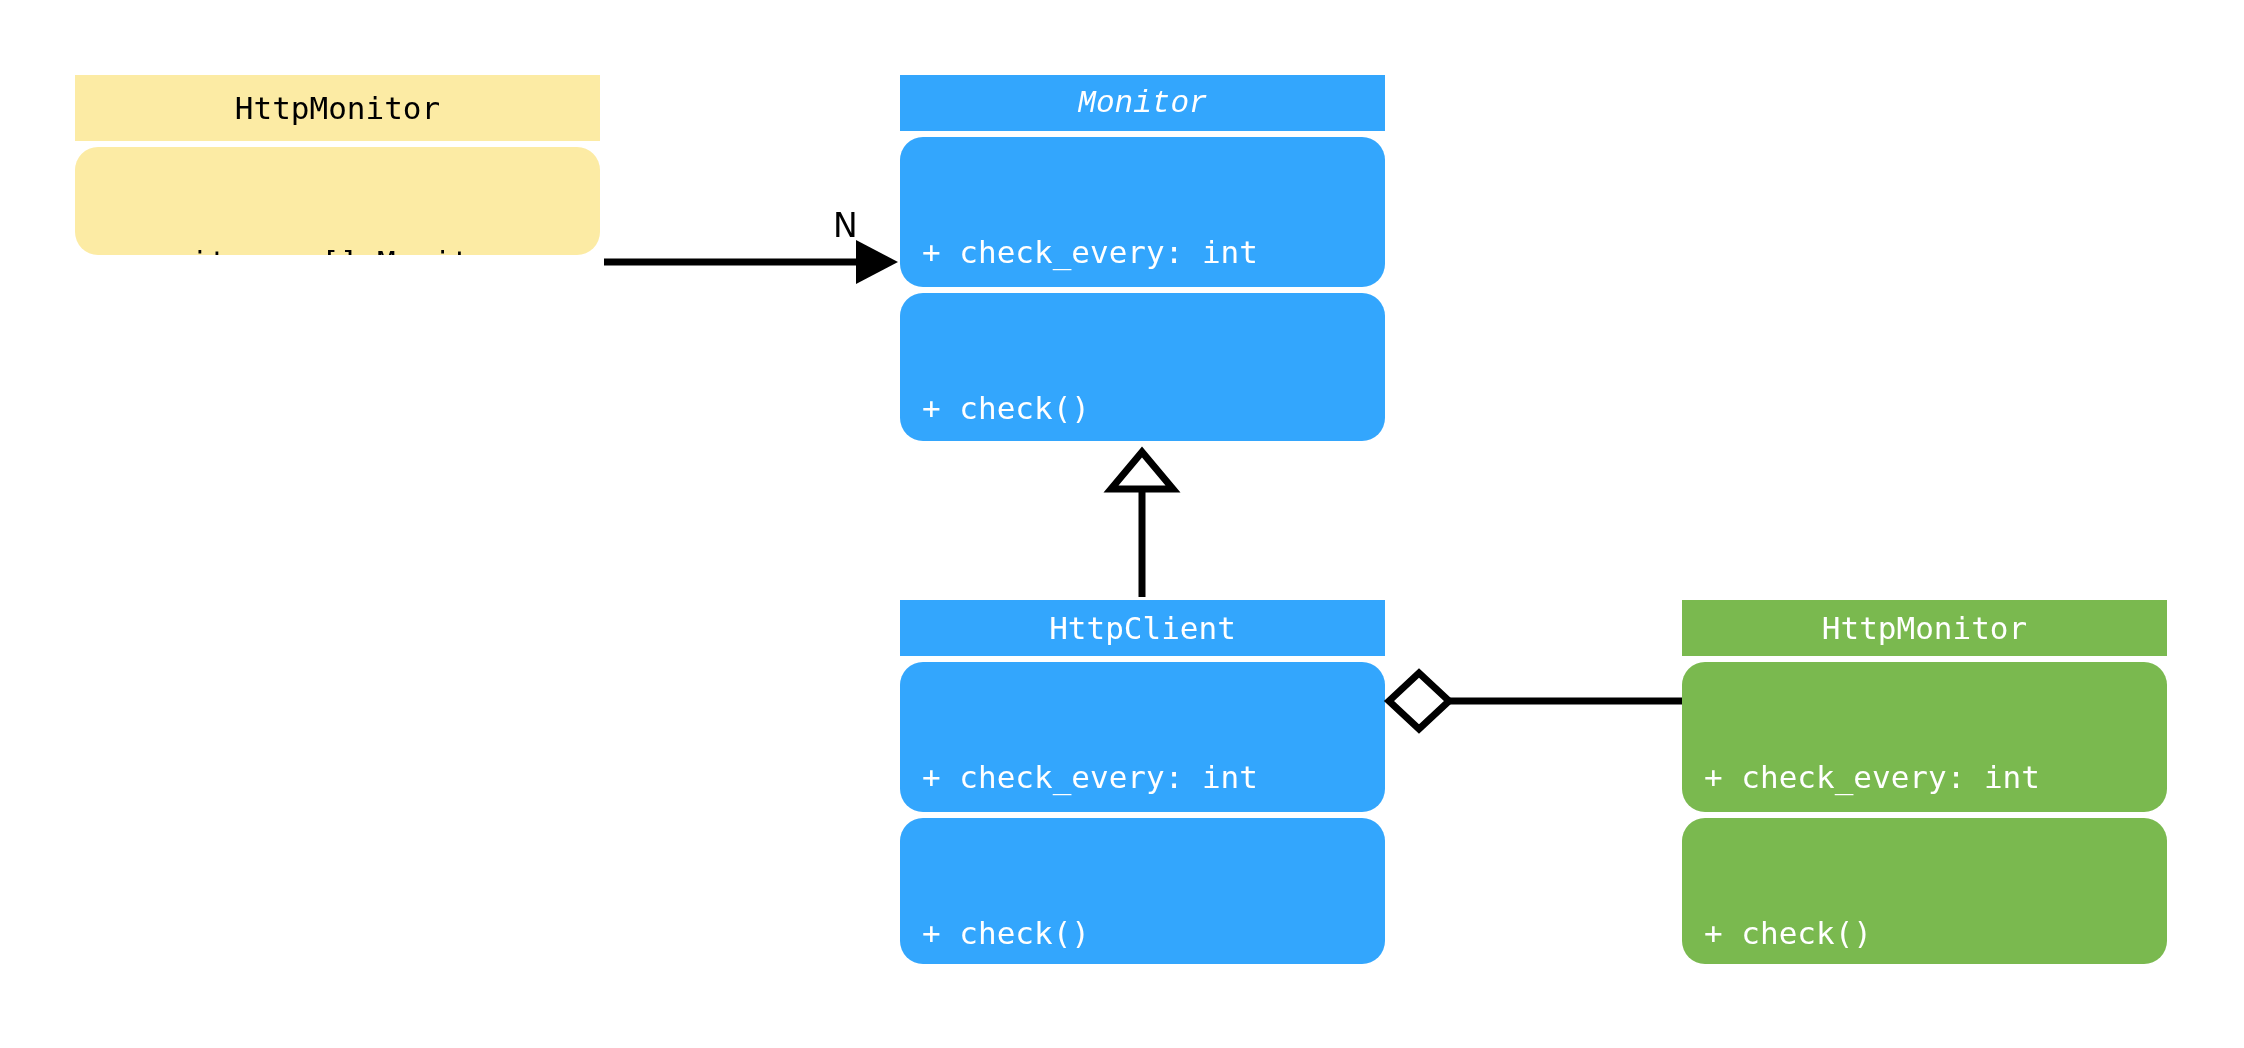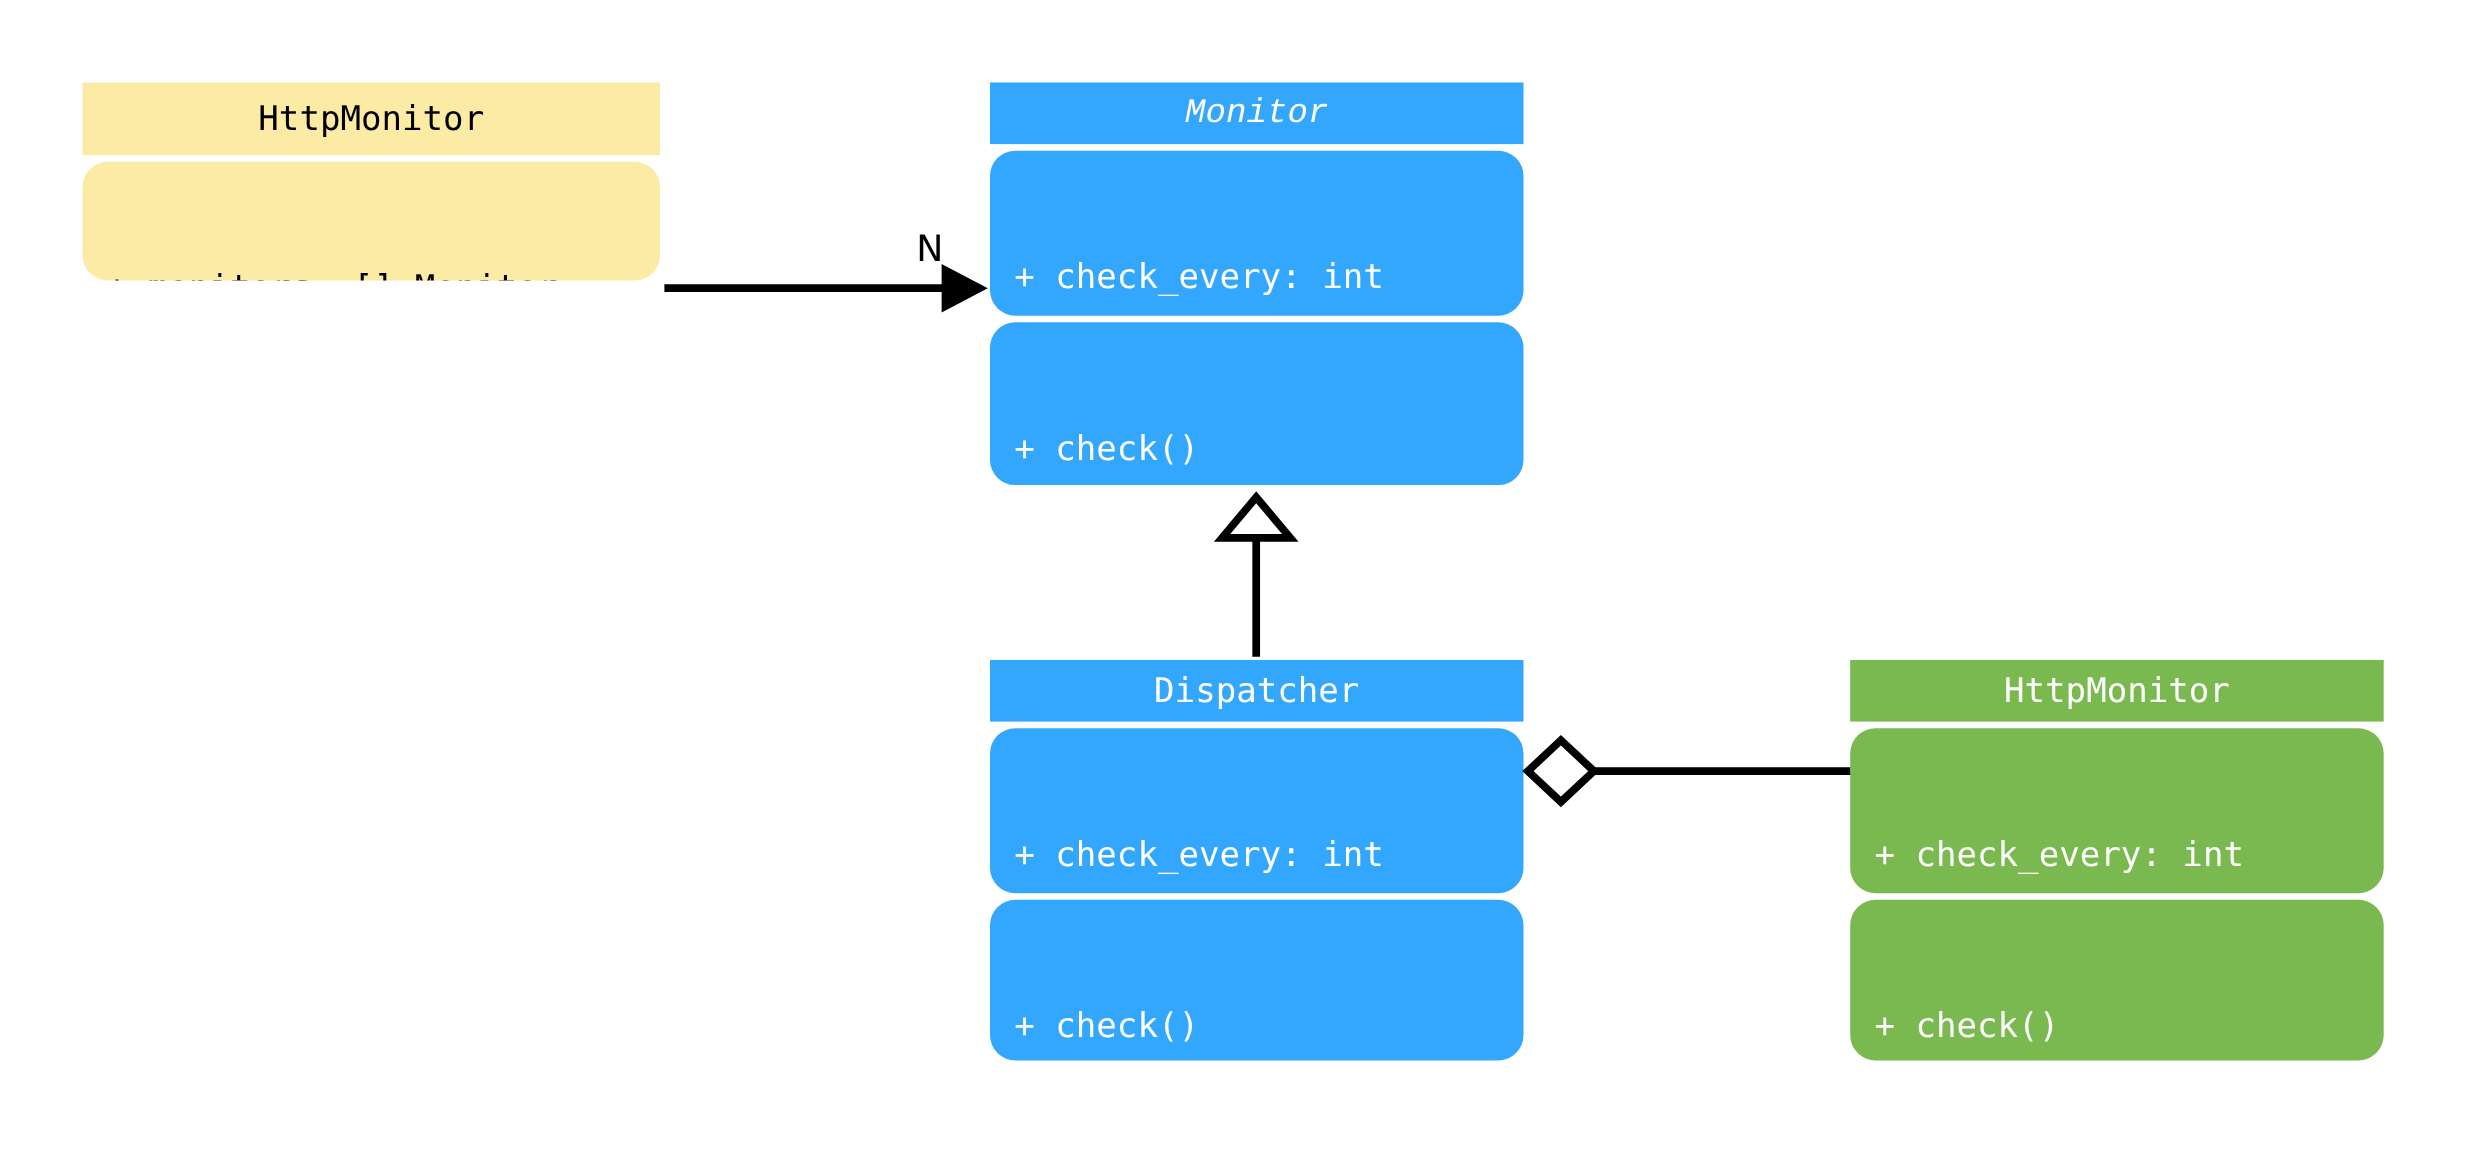--- a/index.html
+++ b/index.html
@@ -86,21 +86,21 @@
     <div class="compartment cmp-title abstract" style="height:56px;">Monitor</div>
     <div class="compartment cmp-body" style="height:150px;">
       <span class="member">+ check_every: int</span>
     </div>
     <div class="compartment cmp-body" style="height:148px;">
       <span class="member">+ check()</span>
     </div>
   </div>
 
   <div class="uml-class" style="--fill:#33a6fd; --ink:#ffffff; left:900px; top:600px; width:485px; height:370px;">
-    <div class="compartment cmp-title" style="height:56px;">Dispatcher</div>
+    <div class="compartment cmp-title" style="height:56px;">HttpClient</div>
     <div class="compartment cmp-body" style="height:150px;">
       <span class="member">+ check_every: int</span>
     </div>
     <div class="compartment cmp-body" style="height:146px;">
       <span class="member">+ check()</span>
     </div>
   </div>
 
   <div class="uml-class" style="--fill:#7ab94f; --ink:#ffffff; left:1682px; top:600px; width:485px; height:370px;">
     <div class="compartment cmp-title" style="height:56px;">HttpMonitor</div>

